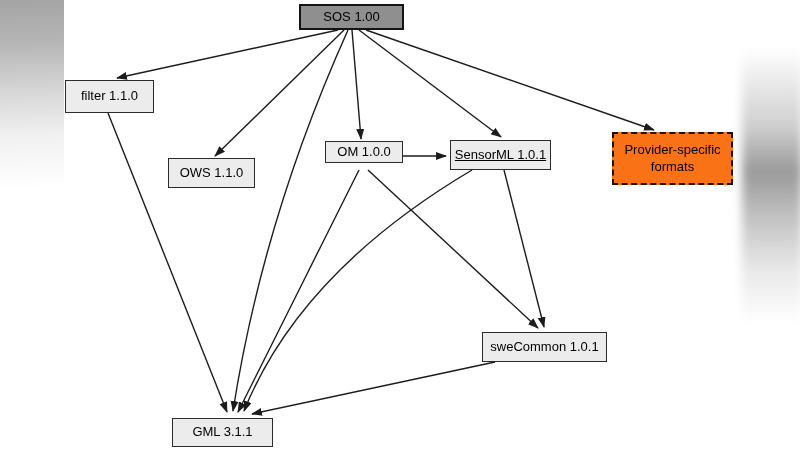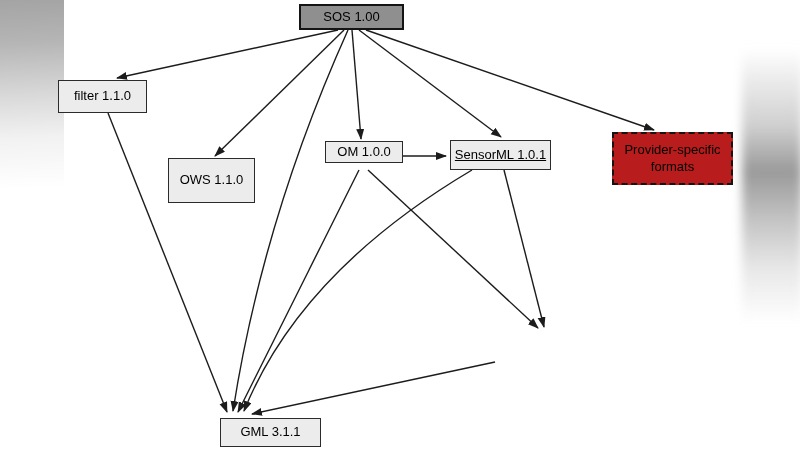--- a/index.html
+++ b/index.html
@@ -34,21 +34,21 @@
     display: flex;
     align-items: center;
     justify-content: center;
     text-align: center;
     font-size: 13px;
     line-height: 1.25;
     color: #000000;
   }
   .solid-light { background: #ececec; border: 1.5px solid #2b2b2b; }
   .solid-dark  { background: #8f8f8f; border: 2px solid #141414; }
-  .dashed-dark { background: #b91c1c; border: 2px dashed #141414; padding: 0 7px; }
+  .dashed-dark { background: #f97316; border: 2px dashed #141414; padding: 0 7px; }
 </style>
 </head>
 <body>
 
 <div class="stage">
   <div class="artifact artifact-left"></div>
   <div class="artifact artifact-right"></div>
 
   <svg id="edge-layer" width="800" height="450" viewBox="0 0 800 450">
     <defs>
@@ -66,20 +66,21 @@
       <path d="M359,170 L238,412" fill="none" stroke="#1c1c1c" stroke-width="1.4" marker-end="url(#arrowhead)"></path>
       <path d="M368,170 L538,328" fill="none" stroke="#1c1c1c" stroke-width="1.4" marker-end="url(#arrowhead)"></path>
       <path d="M472,170 Q300,272 244,411" fill="none" stroke="#1c1c1c" stroke-width="1.4" marker-end="url(#arrowhead)"></path>
       <path d="M504,170 L544,327" fill="none" stroke="#1c1c1c" stroke-width="1.4" marker-end="url(#arrowhead)"></path>
       <path d="M108,113 L227,412" fill="none" stroke="#1c1c1c" stroke-width="1.4" marker-end="url(#arrowhead)"></path>
       <path d="M495,362 L252,414" fill="none" stroke="#1c1c1c" stroke-width="1.4" marker-end="url(#arrowhead)"></path>
     </svg>
 
   <div id="node-layer">
       <div class="node solid-dark" style="left: 299px; top: 4px; width: 105px; height: 26px;">SOS 1.00</div>
-      <div class="node solid-light" style="left: 58px; top: 80px; width: 89px; height: 33px;">filter 1.1.0</div>
-      <div class="node solid-light" style="left: 168px; top: 158px; width: 87px; height: 45px;">OWS 1.1.0</div>
+      <div class="node solid-light" style="left: 65px; top: 80px; width: 89px; height: 33px;">filter 1.1.0</div>
+      <div class="node solid-light" style="left: 168px; top: 158px; width: 87px; height: 30px;">OWS 1.1.0</div>
       <div class="node solid-light" style="left: 325px; top: 141px; width: 78px; height: 22px;">OM 1.0.0</div>
       <div class="node solid-light" style="left: 450px; top: 140px; width: 101px; height: 30px; text-decoration: underline;">SensorML 1.0.1</div>
       <div class="node dashed-dark" style="left: 612px; top: 132px; width: 121px; height: 53px;">Provider-specific formats</div>
-      <div class="node solid-light" style="left: 172px; top: 418px; width: 101px; height: 29px; margin-left: 48px;">GML 3.1.1</div>
+      <div class="node solid-light" style="left: 482px; top: 332px; width: 125px; height: 30px;">sweCommon 1.0.1</div>
+      <div class="node solid-light" style="left: 172px; top: 418px; width: 101px; height: 29px;">GML 3.1.1</div>
     </div>
 </div>
 
 </body></html>

